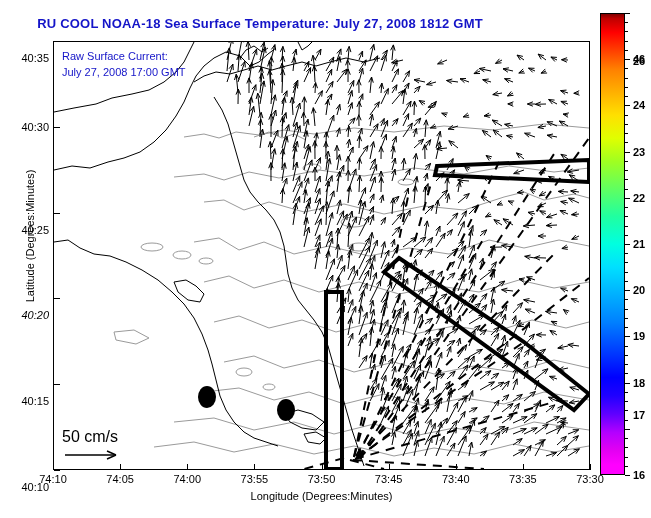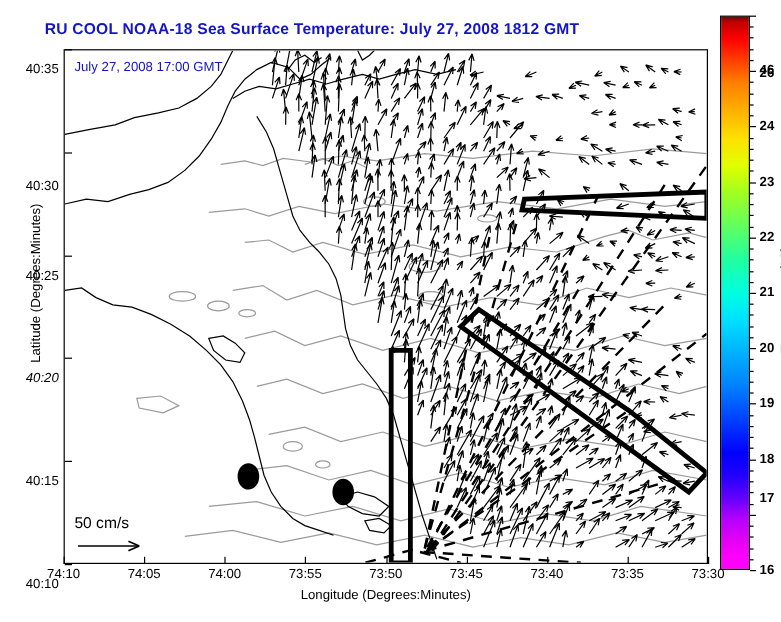--- a/index.html
+++ b/index.html
@@ -13,21 +13,21 @@
 
   
   .plot{position:absolute;left:53px;top:41px;width:537px;height:429px;
         background:#ffffff;border:1px solid #000;box-sizing:border-box;overflow:hidden;}
   .plotsvg{position:absolute;left:0;top:0;width:535px;height:427px;}
 
   
   .anno{position:absolute;left:8px;top:6px;font-size:11px;color:#1414c8;line-height:16px;white-space:nowrap;}
 
   
-  .scalekey{position:absolute;left:8px;top:386px;font-size:13px;color:#000;white-space:nowrap;}
+  .scalekey{position:absolute;left:8px;top:386px;font-size:16px;color:#000;white-space:nowrap;}
   .scalearrow{position:absolute;left:10px;top:406px;}
 
   
   .xticklab{position:absolute;top:473px;font-size:11px;color:#000;
             transform:translateX(-50%);white-space:nowrap;}
   .yticklab{position:absolute;left:49px;font-size:11px;color:#000;
             transform:translateY(-50%);text-align:right;white-space:nowrap;margin-top:17px;}
   .yticklab span{display:block;transform:translateX(-100%);}
   .xlabel{position:absolute;left:53px;top:490px;width:537px;text-align:center;
           font-size:11px;color:#000;}
@@ -768,20 +768,21 @@
         <path d="M272,250 L272,427 L288,427 L288,250 Z"></path>
       </g>
 
       <g fill="#000">
         <ellipse cx="153" cy="355" rx="9" ry="11"></ellipse>
         <ellipse cx="232" cy="368" rx="9" ry="11"></ellipse>
       </g>
     </svg>
 
     <div class="anno">
+      <div>Raw Surface Current:</div>
       <div>July 27, 2008 17:00 GMT</div>
     </div>
 
     <div class="scalekey">50 cm/s</div>
     <svg class="scalearrow" width="60" height="14">
       <line x1="1" y1="7" x2="52" y2="7" stroke="#000" stroke-width="1.4"></line>
       <path d="M52,7 L43,3 M52,7 L43,11" stroke="#000" stroke-width="1.4" fill="none"></path>
     </svg>
   </div>
 
@@ -804,21 +805,21 @@
       <div class="xticklab" style="left: 522.875px;">73:35</div>
       <div style="position: absolute; left: 590px; top: 464px; width: 1px; height: 6px; background: rgb(0, 0, 0);"></div>
       <div class="xticklab" style="left: 590px;">73:30</div>
     </div>
   <div id="yticks">
       <div style="position: absolute; left: 54px; top: 41px; width: 6px; height: 1px; background: rgb(0, 0, 0);"></div>
       <div class="yticklab" style="top: 41px;">
         <span>40:35</span>
       </div>
       <div style="position: absolute; left: 54px; top: 126.8px; width: 6px; height: 1px; background: rgb(0, 0, 0);"></div>
-      <div class="yticklab" style="top: 138px;">
+      <div class="yticklab" style="top: 110px;">
         <span>40:30</span>
       </div>
       <div style="position: absolute; left: 54px; top: 212.6px; width: 6px; height: 1px; background: rgb(0, 0, 0);"></div>
       <div class="yticklab" style="top: 212.6px;">
         <span>40:25</span>
       </div>
       <div style="position: absolute; left: 54px; top: 298.4px; width: 6px; height: 1px; background: rgb(0, 0, 0);"></div>
       <div class="yticklab" style="top: 298.4px; font-style: italic;">
         <span>40:20</span>
       </div>

